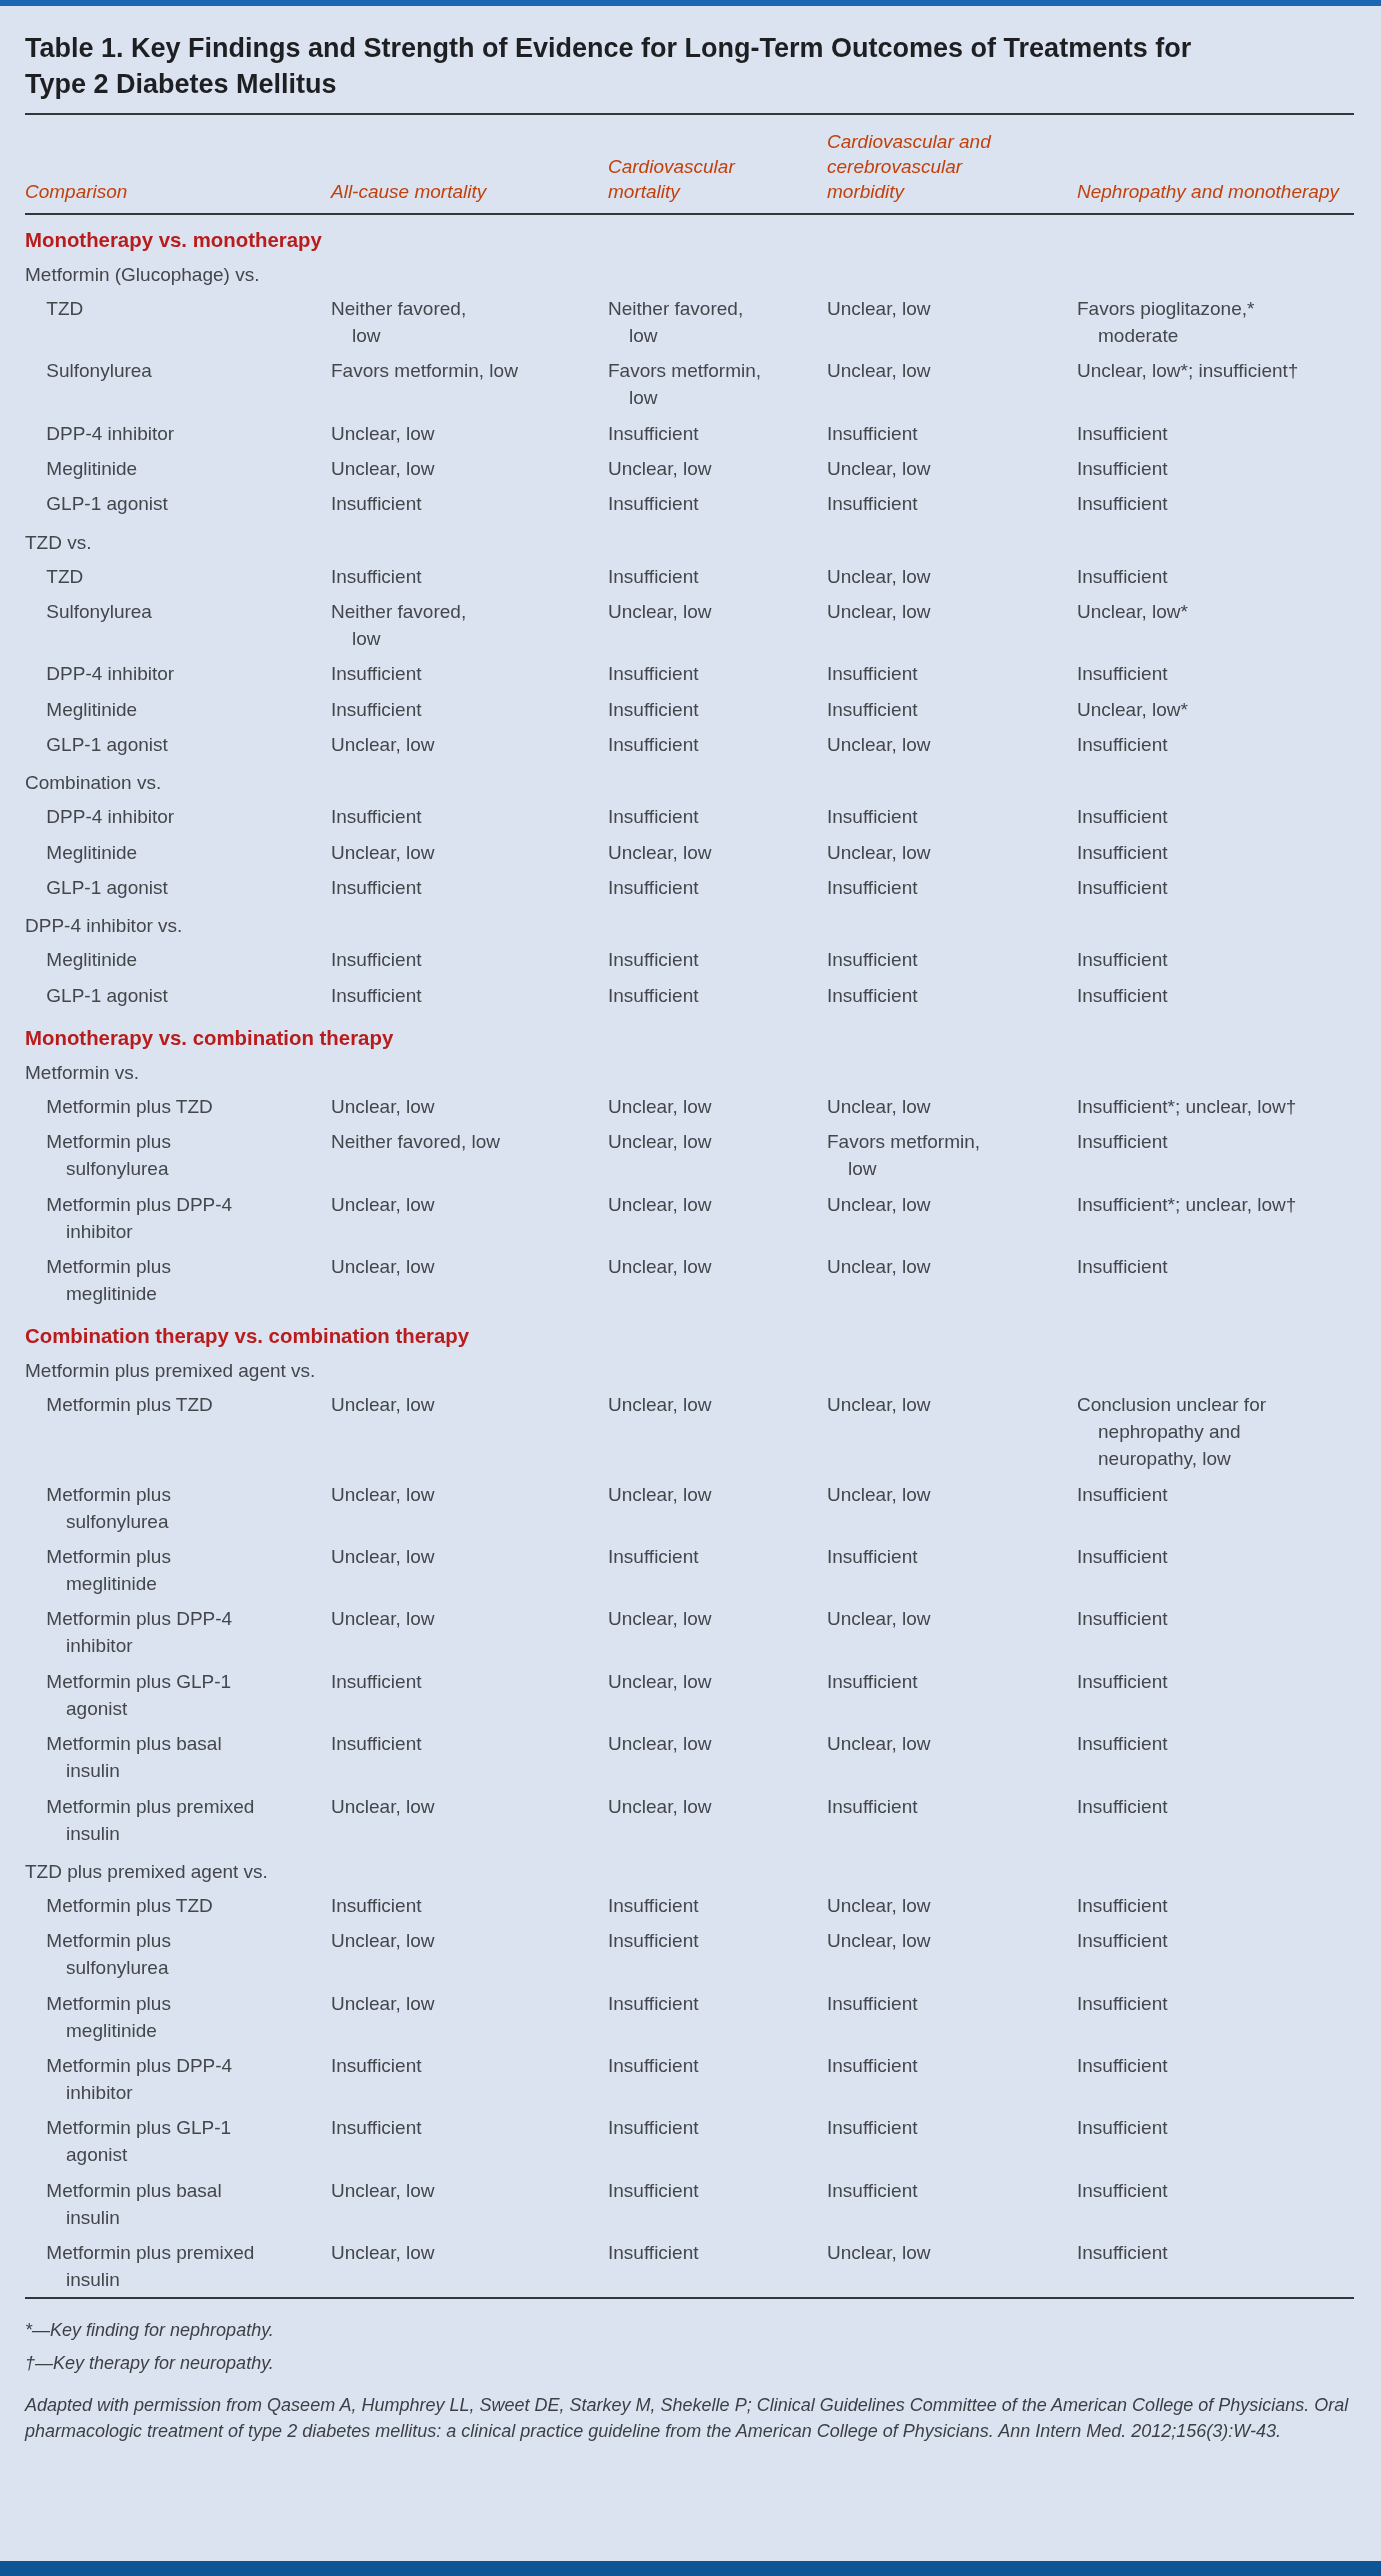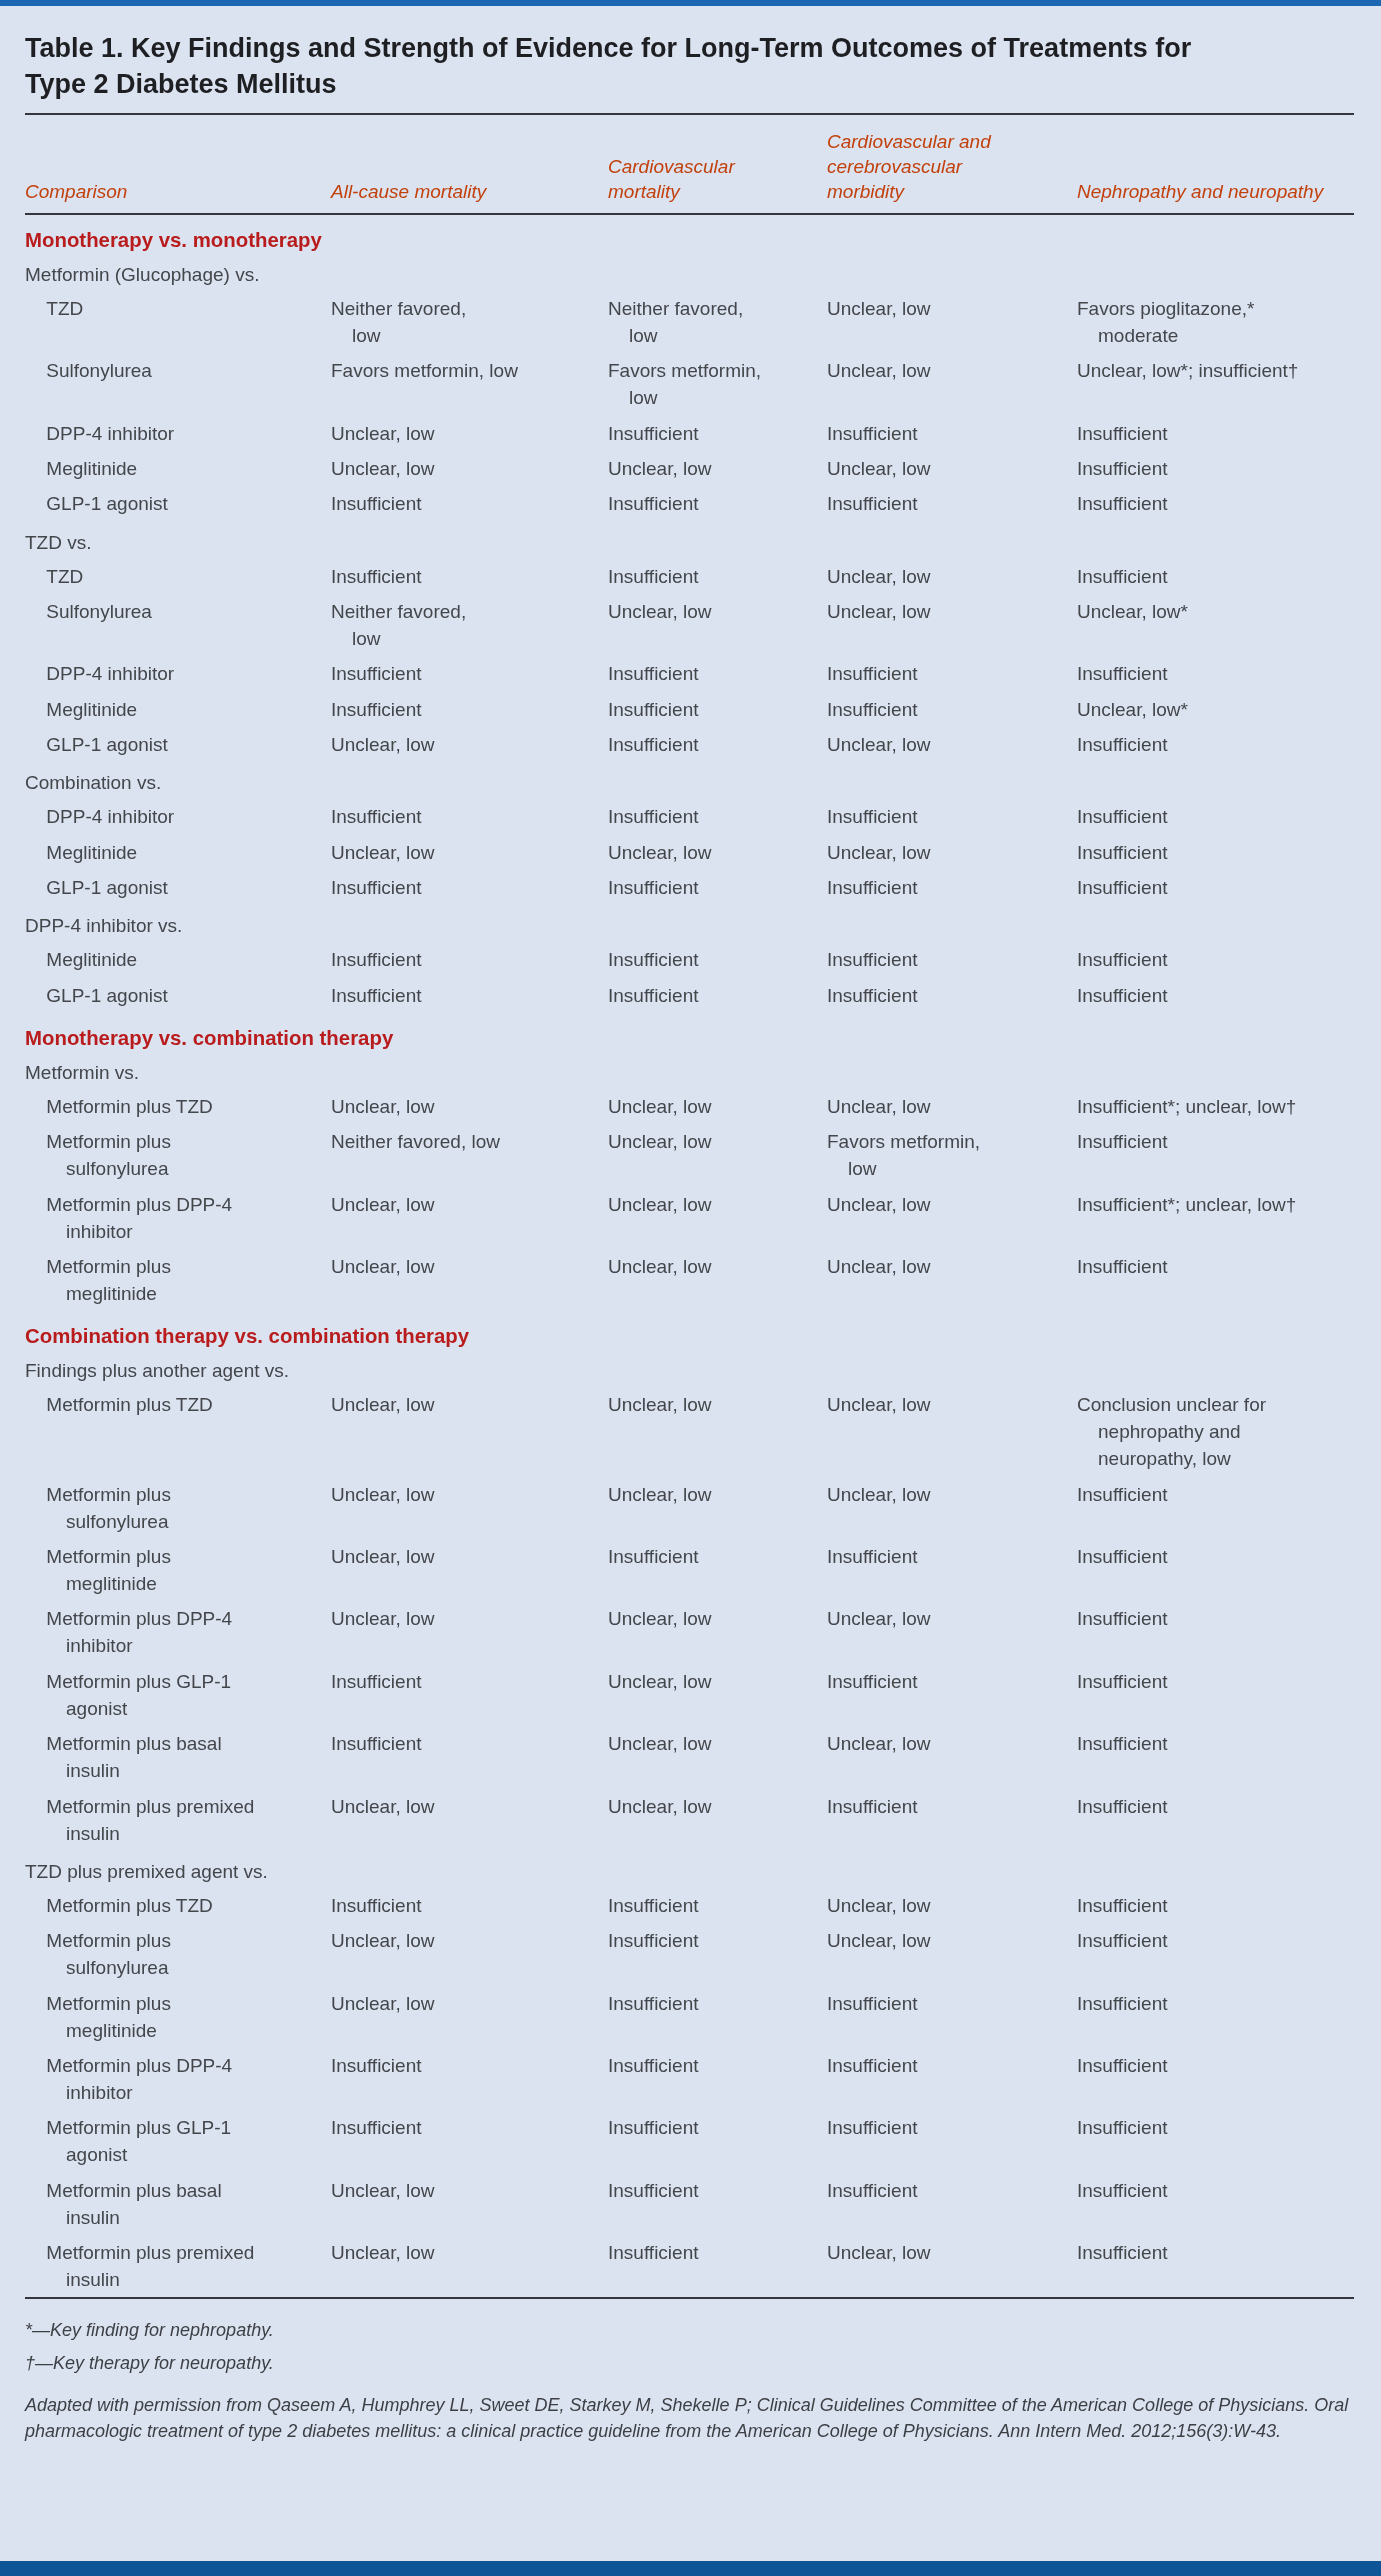--- a/index.html
+++ b/index.html
@@ -73,21 +73,21 @@
     <hr class="rule">
 
     <div class="thead">
       <div class="th">Comparison</div>
       <div class="th">All-cause mortality</div>
       <div class="th">Cardiovascular
 mortality</div>
       <div class="th">Cardiovascular and
 cerebrovascular
 morbidity</div>
-      <div class="th">Nephropathy and neuropathy</div>
+      <div class="th">Nephropathy and monotherapy</div>
     </div>
 
     <hr class="rule">
 
     <div>
         <div class="section-h">Monotherapy vs. monotherapy</div>
         <div class="group-h">Metformin (Glucophage) vs.</div>
         <div class="trow">
           <div class="cell label">TZD</div>
           <div class="cell">Neither favored,
@@ -229,21 +229,21 @@
         </div>
         <div class="trow">
           <div class="cell label">Metformin plus
 meglitinide</div>
           <div class="cell">Unclear, low</div>
           <div class="cell">Unclear, low</div>
           <div class="cell">Unclear, low</div>
           <div class="cell">Insufficient</div>
         </div>
         <div class="section-h">Combination therapy vs. combination therapy</div>
-        <div class="group-h">Findings plus another agent vs.</div>
+        <div class="group-h">Metformin plus premixed agent vs.</div>
         <div class="trow">
           <div class="cell label">Metformin plus TZD</div>
           <div class="cell">Unclear, low</div>
           <div class="cell">Unclear, low</div>
           <div class="cell">Unclear, low</div>
           <div class="cell">Conclusion unclear for
 nephropathy and
 neuropathy, low</div>
         </div>
         <div class="trow">

